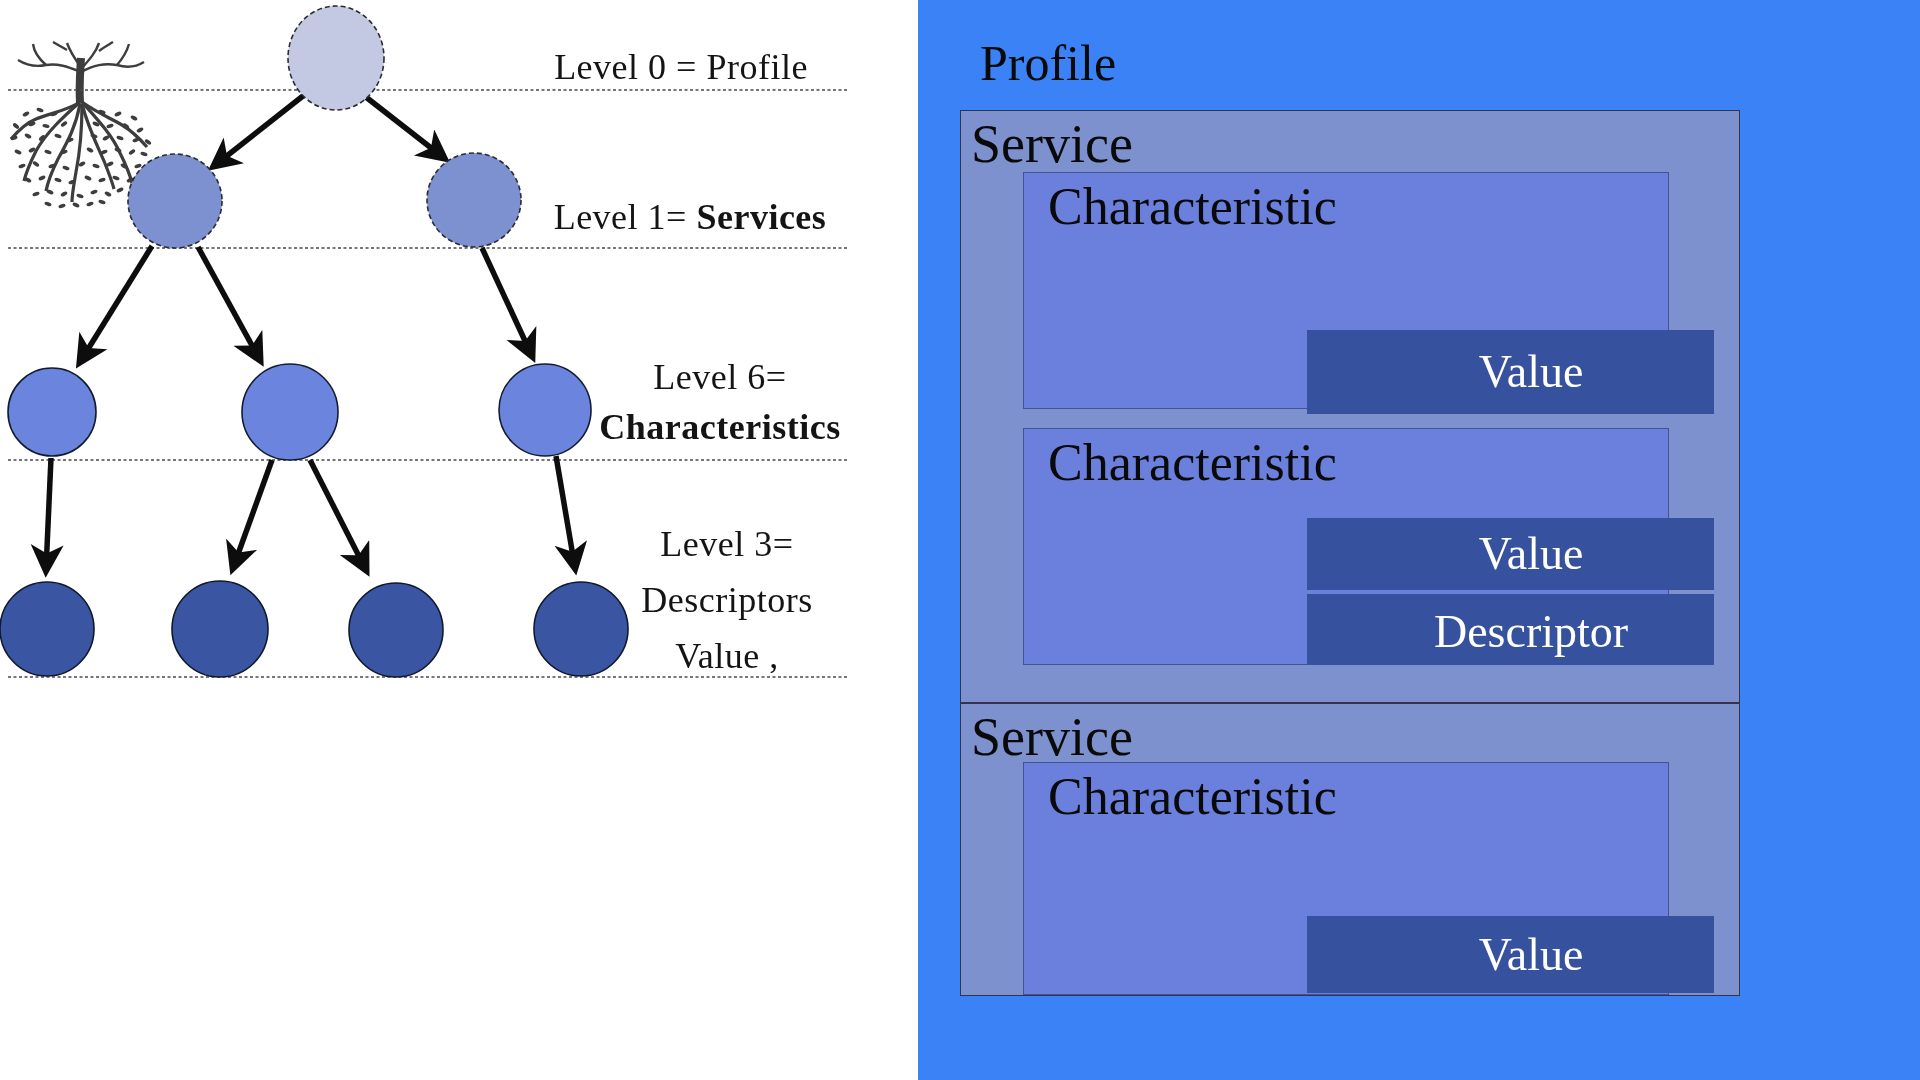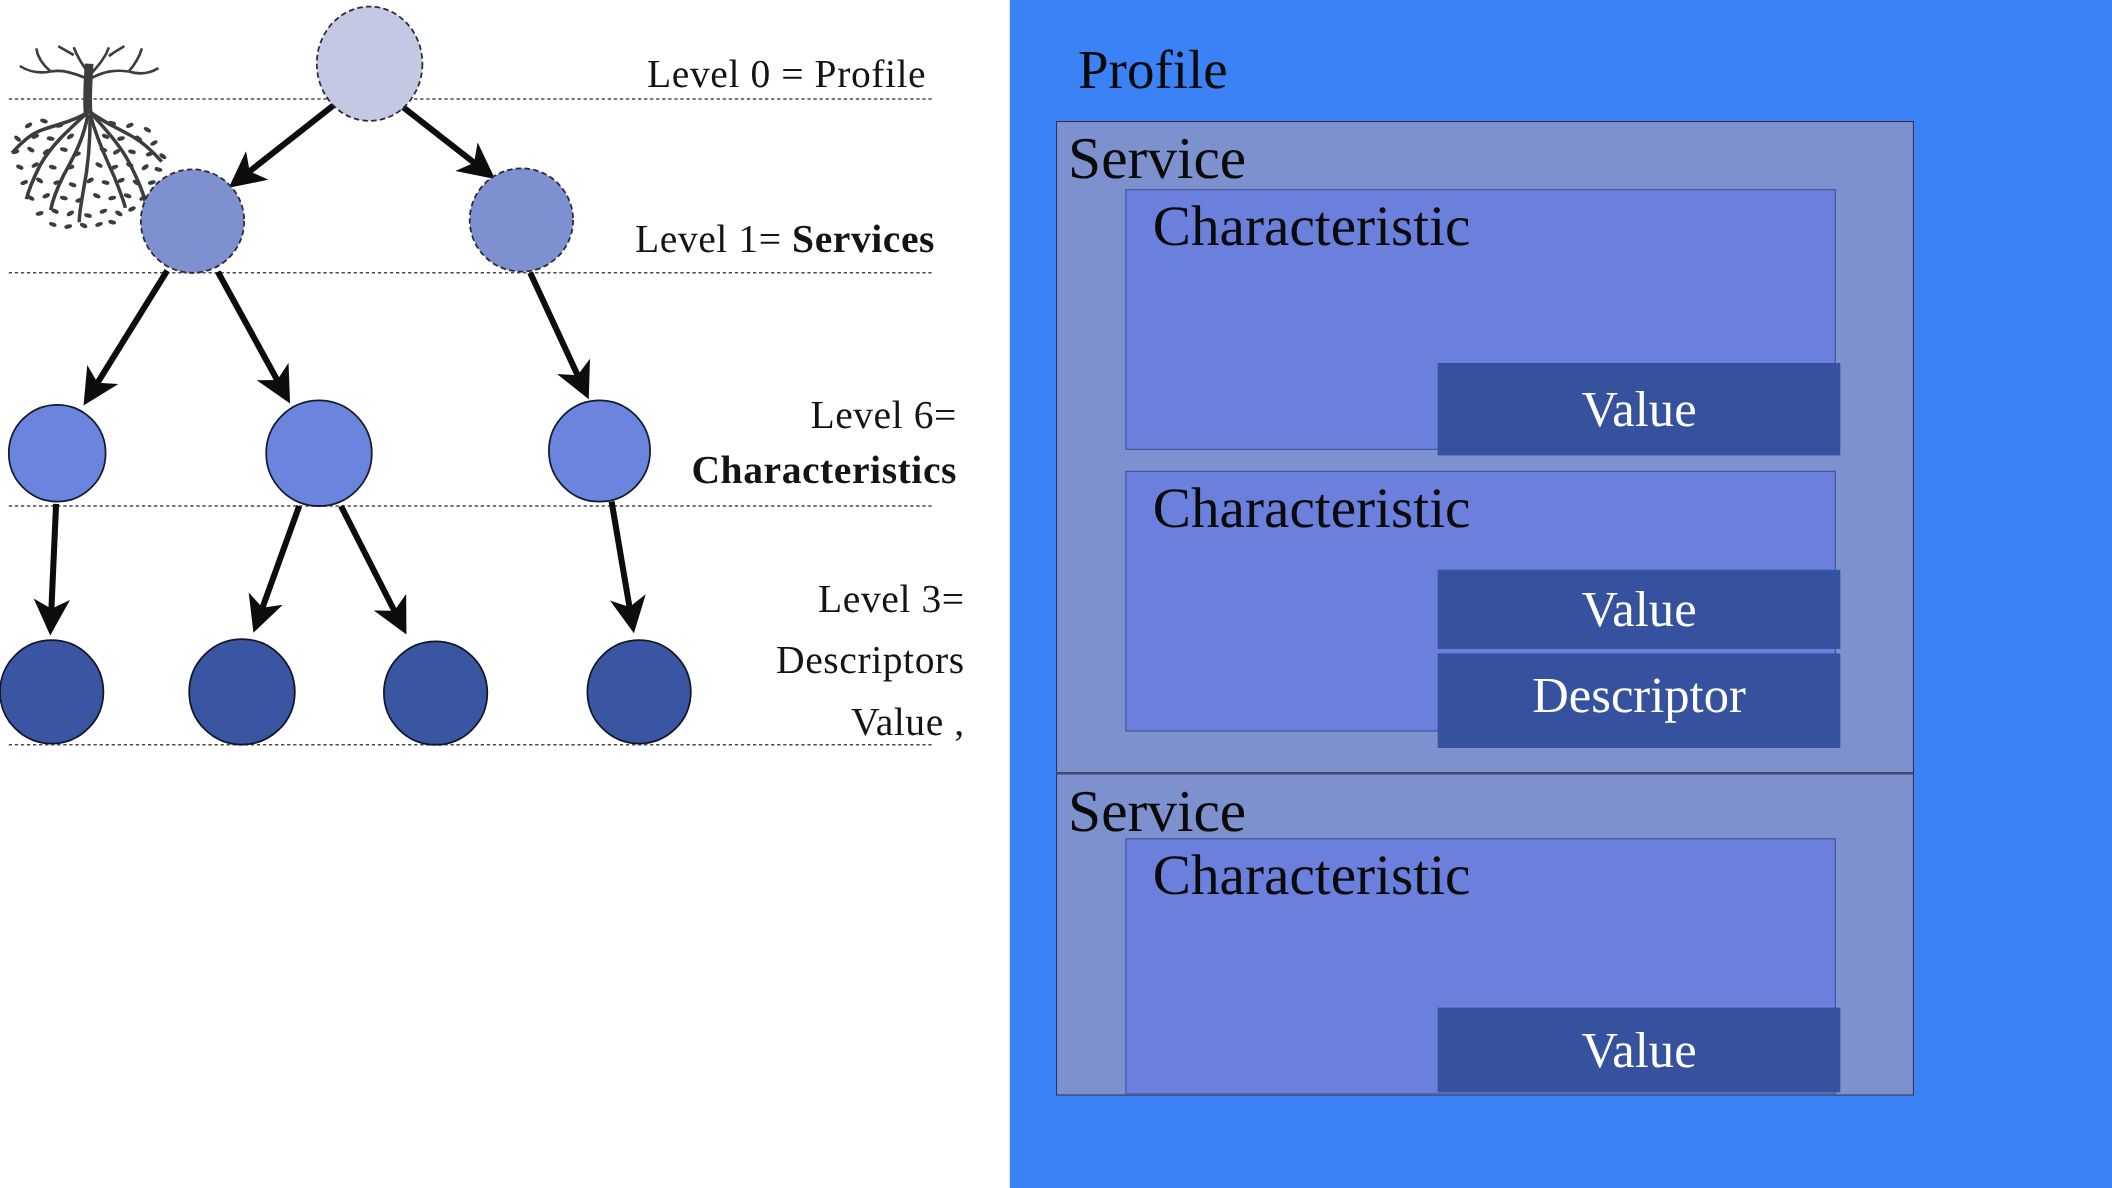--- a/index.html
+++ b/index.html
@@ -11,21 +11,21 @@
   .lvl-line{stroke:#4a4a4a;stroke-width:1.3;stroke-dasharray:3 2.5;fill:none;}
   .edge{stroke:#0d0d0d;stroke-width:5.5;fill:none;}
   .node{stroke-width:1.6;}
   .node.lv0{fill:#c3c9e2;stroke:#2b2b33;stroke-dasharray:5 3;}
   .node.lv1{fill:#7d90d0;stroke:#2b2b33;stroke-dasharray:5 3;}
   .node.lv2{fill:#6b84dd;stroke:#141c30;}
   .node.lv3{fill:#3a55a1;stroke:#10182c;}
   .roots-art{stroke:#3d3d3d;fill:none;}
   .roots-art .leaf{fill:#3d3d3d;stroke:none;}
 
-  .tree-label{position:absolute;text-align:right;font-size:36px;line-height:1.1;
+  .tree-label{position:absolute;text-align:center;font-size:36px;line-height:1.1;
               letter-spacing:.5px;color:#141414;}
   .tree-label .term{font-weight:bold;}
   .tree-label .stack{display:block;}
   #label-l2 .stack{line-height:50px;}
   #label-l3 .stack{line-height:56px;}
 
   
   #panel{position:absolute;left:918px;top:0;width:1002px;height:1080px;background:#3b82f6;}
   #profile-label{position:absolute;left:62px;top:34px;font-size:50px;color:#0a0a0a;}
   .service-box{position:absolute;left:42px;width:780px;background:#7e91cf;
@@ -33,24 +33,24 @@
   #service-box-1{top:110px;height:593px;}
   #service-box-2{top:703px;height:293px;}
   .service-label{position:absolute;left:10px;top:2px;font-size:54px;color:#0a0a0a;}
   .char-box{position:absolute;left:62px;width:646px;background:#6b80dc;
             border:1px solid rgba(32,44,92,.55);box-sizing:border-box;}
   #char-box-1{top:61px;height:237px;}
   #char-box-2{top:317px;height:237px;}
   #char-box-3{top:58px;height:233px;}
   .char-label{position:absolute;left:24px;top:4px;font-size:52px;color:#0a0a0a;}
   .val-box{position:absolute;left:346px;width:366px;background:#36519e;
-           color:#ffffff;text-align:center;font-size:46px;}
+           color:#ffffff;text-align:center;font-size:46px;padding-left:41px;}
   #value-box-1{top:219px;height:84px;line-height:84px;}
   #value-box-2{top:407px;height:72px;line-height:72px;}
-  #descriptor-box{top:483px;height:86px;line-height:76px;}
+  #descriptor-box{top:483px;height:71px;line-height:76px;}
   #value-box-3{top:212px;height:77px;line-height:77px;}
 </style>
 </head>
 <body>
 
 <svg id="tree-svg" viewBox="0 0 910 1080" xmlns="http://www.w3.org/2000/svg">
 
   <g class="roots-art" transform="translate(6,40)">
     <defs>
       <ellipse id="leaf" class="leaf" cx="0" cy="0" rx="3.6" ry="1.9"></ellipse>

